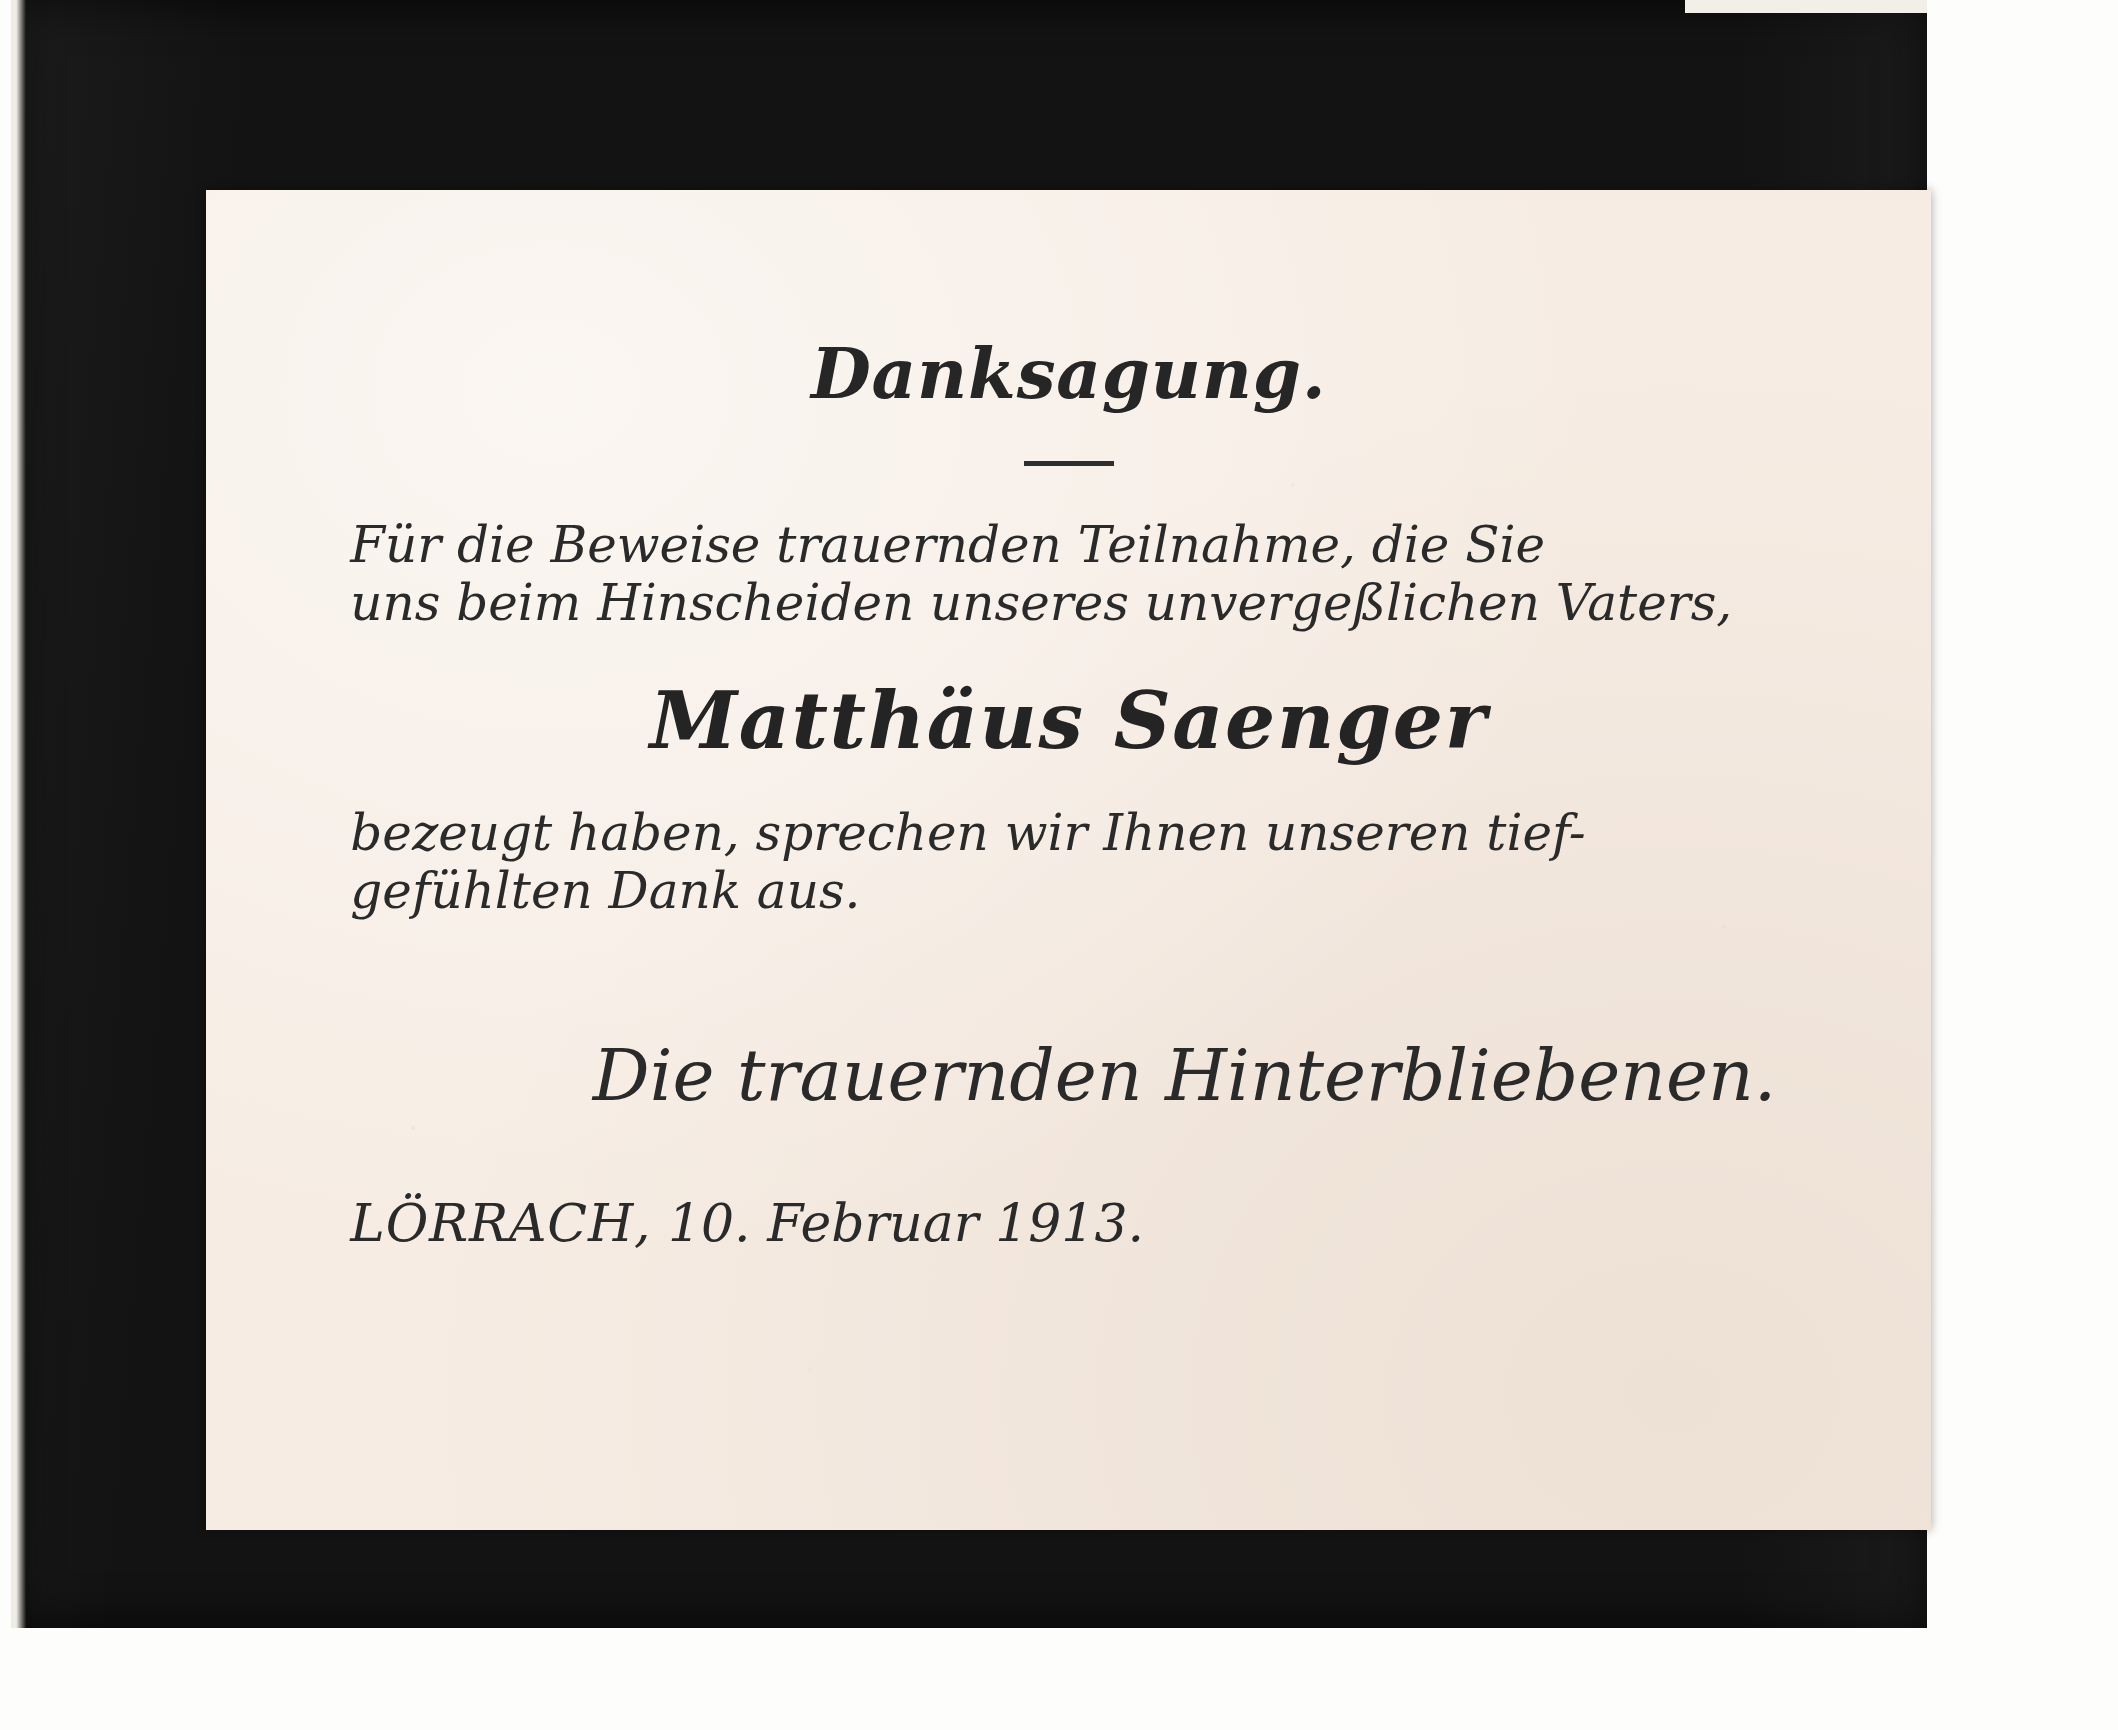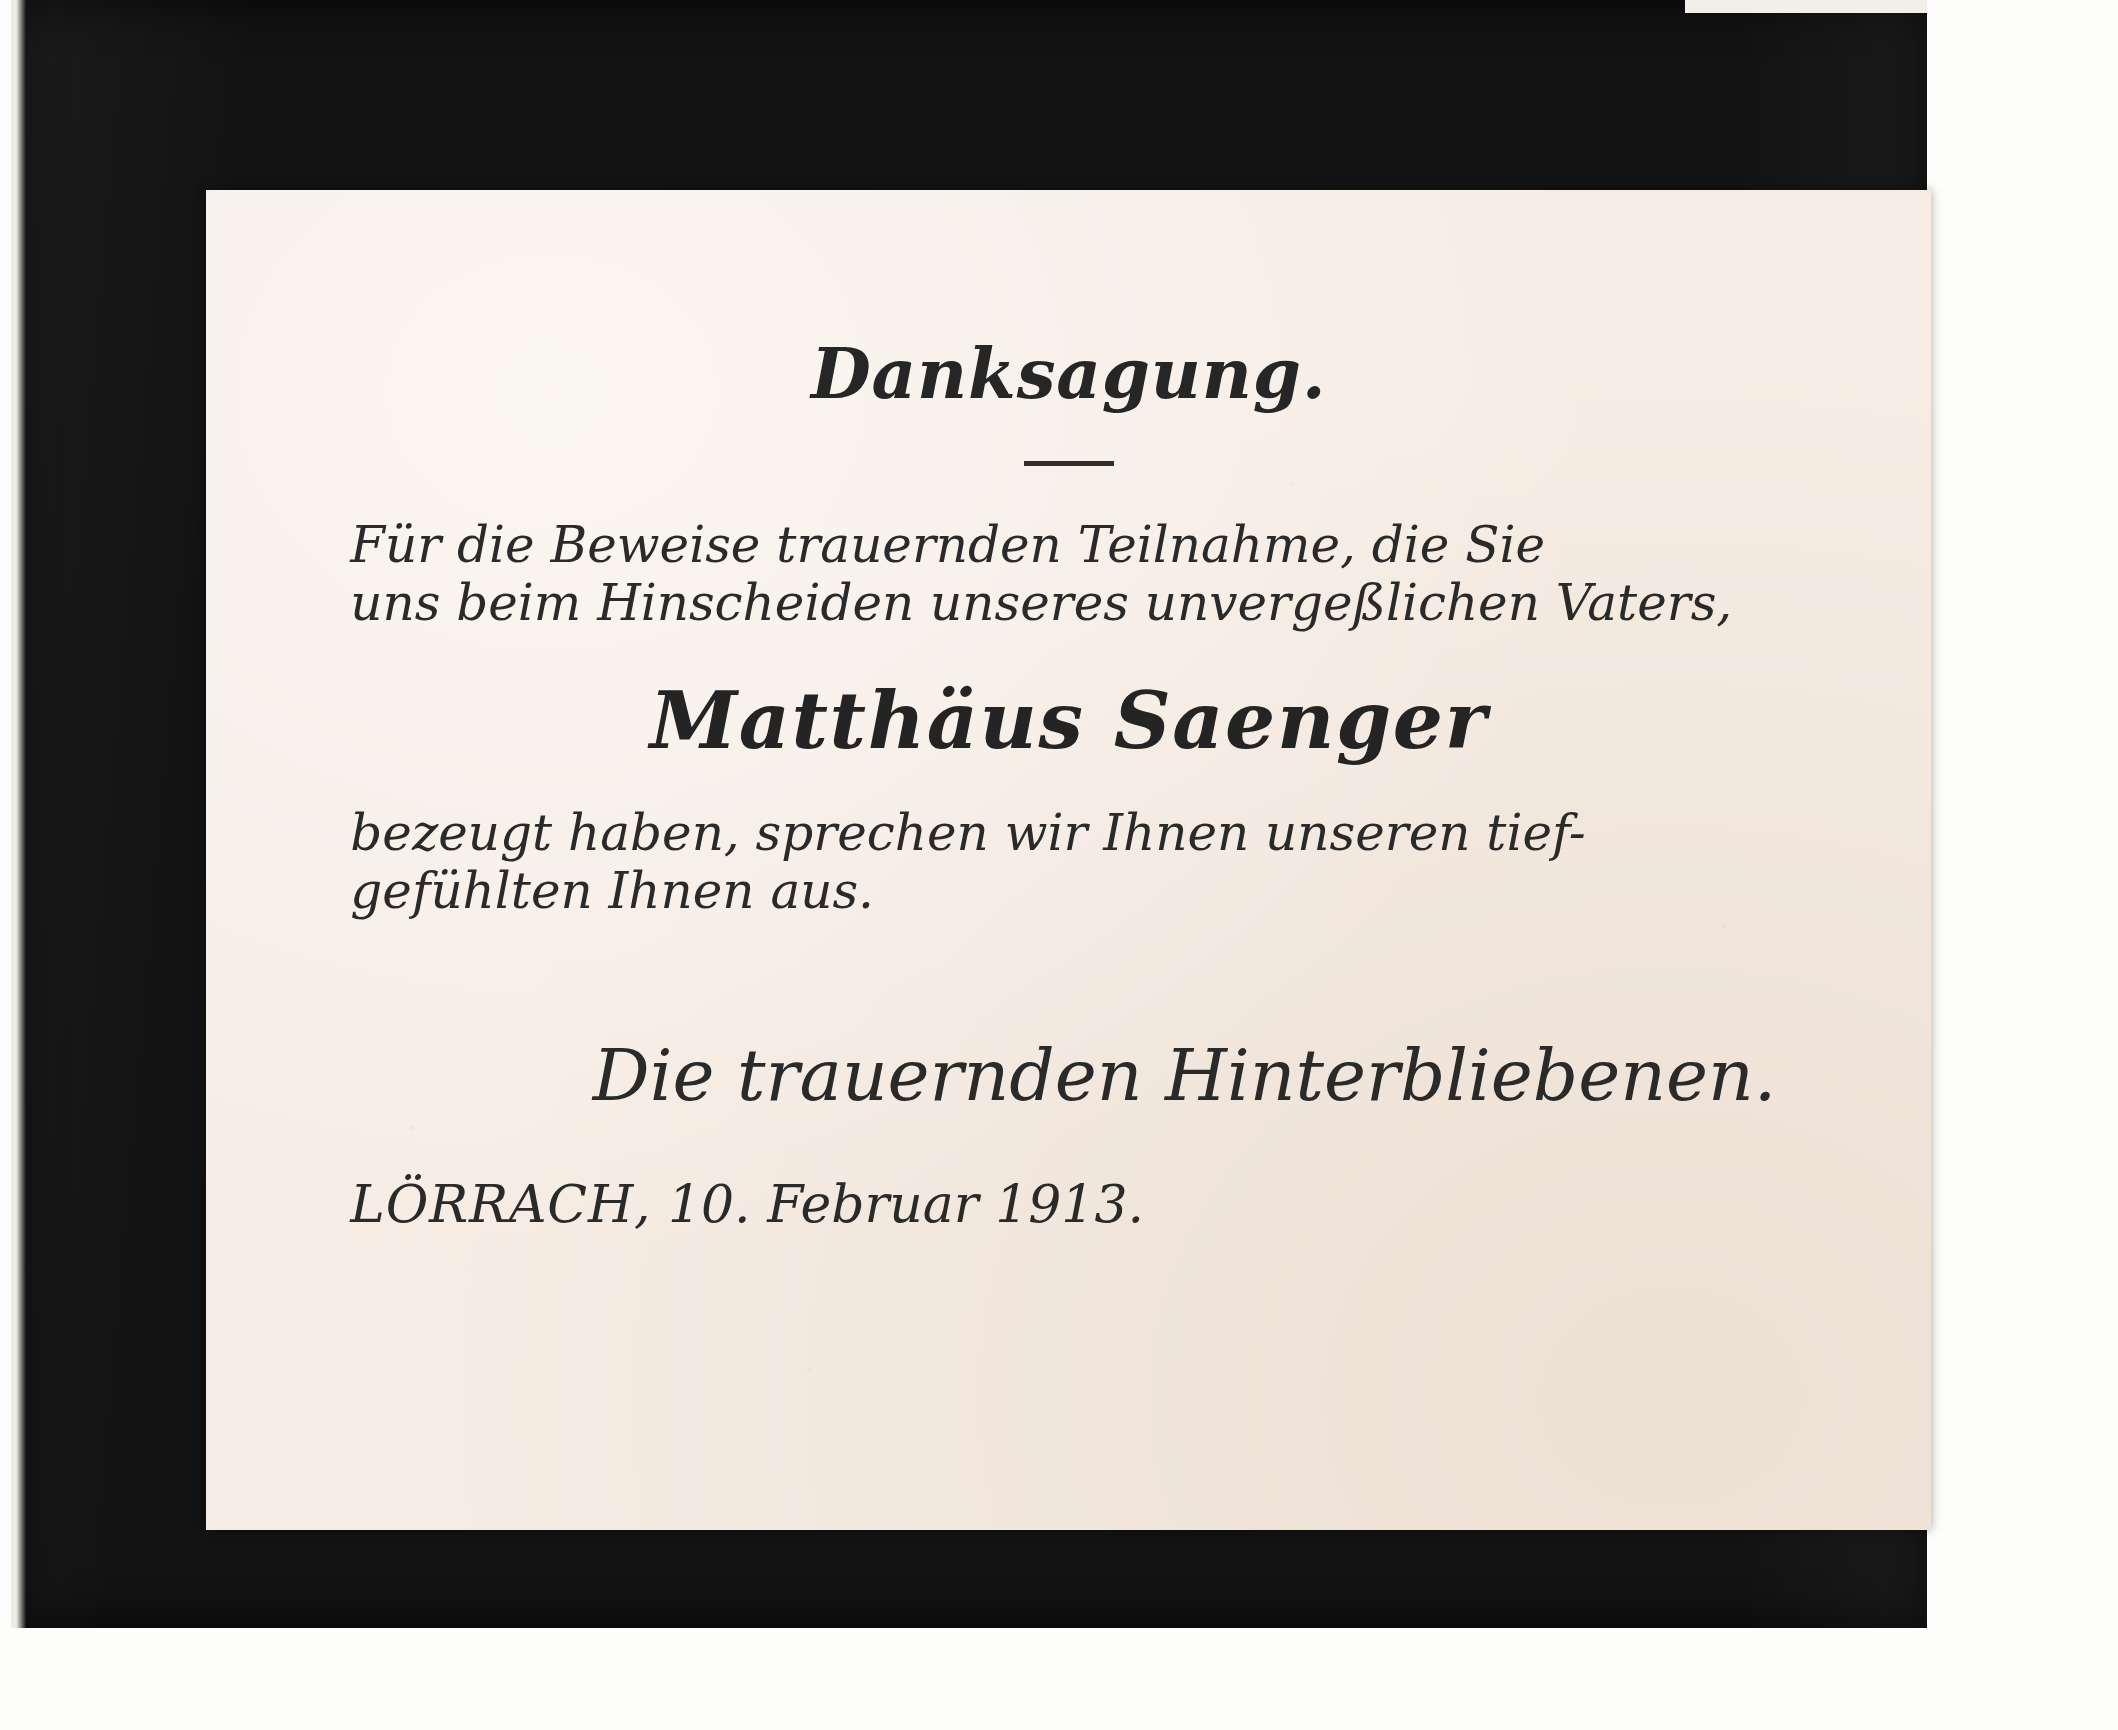--- a/index.html
+++ b/index.html
@@ -151,21 +151,21 @@
     margin-top: 114px;
     padding-right: 121px;
     text-align: right;
     font-family: "DejaVu Serif", serif;
     font-style: italic;
     font-size: 71px;
     color: #2a2a2a;
   }
 
   #place-date {
-    margin-top: 57px;
+    margin-top: 76px;
     padding-left: 110px;
     font-family: "DejaVu Serif", serif;
     font-style: italic;
     font-size: 52px;
     color: #2a2a2a;
   }
   #place-date .place {
     letter-spacing: 0.8px;
   }
 
@@ -209,21 +209,21 @@
           </span>
         </div>
 
         <div id="deceased-name">Matthäus Saenger</div>
 
         <div id="para2" class="body-text">
           <span class="line justify">
             <span>bezeugt haben, sprechen wir Ihnen unseren tief-</span>
           </span>
           <span class="line">
-            <span>gefühlten Ihnen aus.</span>
+            <span>gefühlten Dank aus.</span>
           </span>
         </div>
 
         <div id="signature">Die trauernden Hinterbliebenen.</div>
 
         <div id="place-date">
           <span class="place">LÖRRACH,</span>
           <span class="date">10. Februar 1913.</span>
         </div>
 

